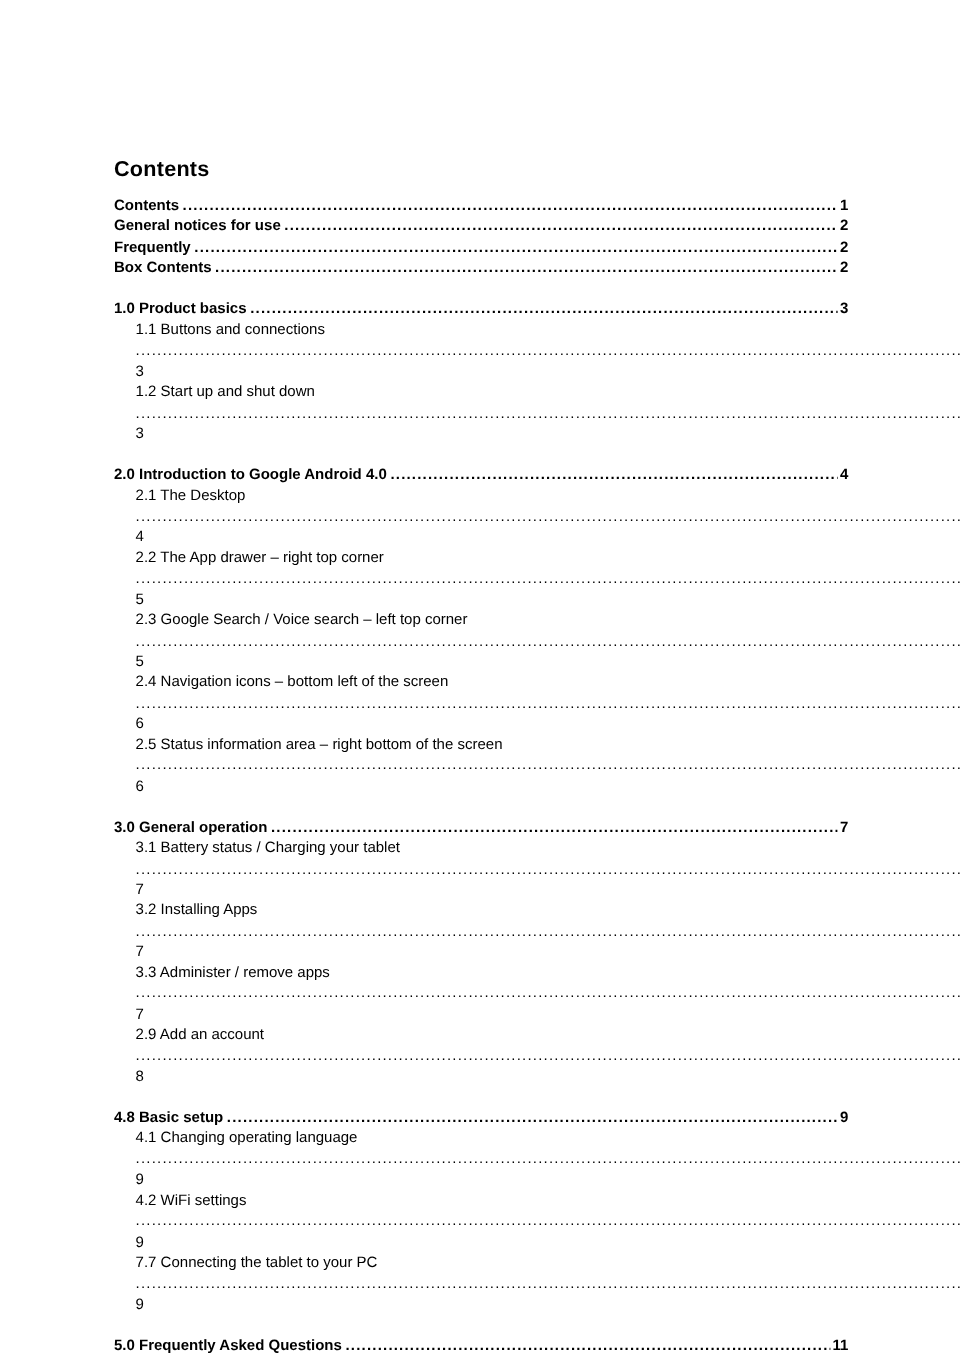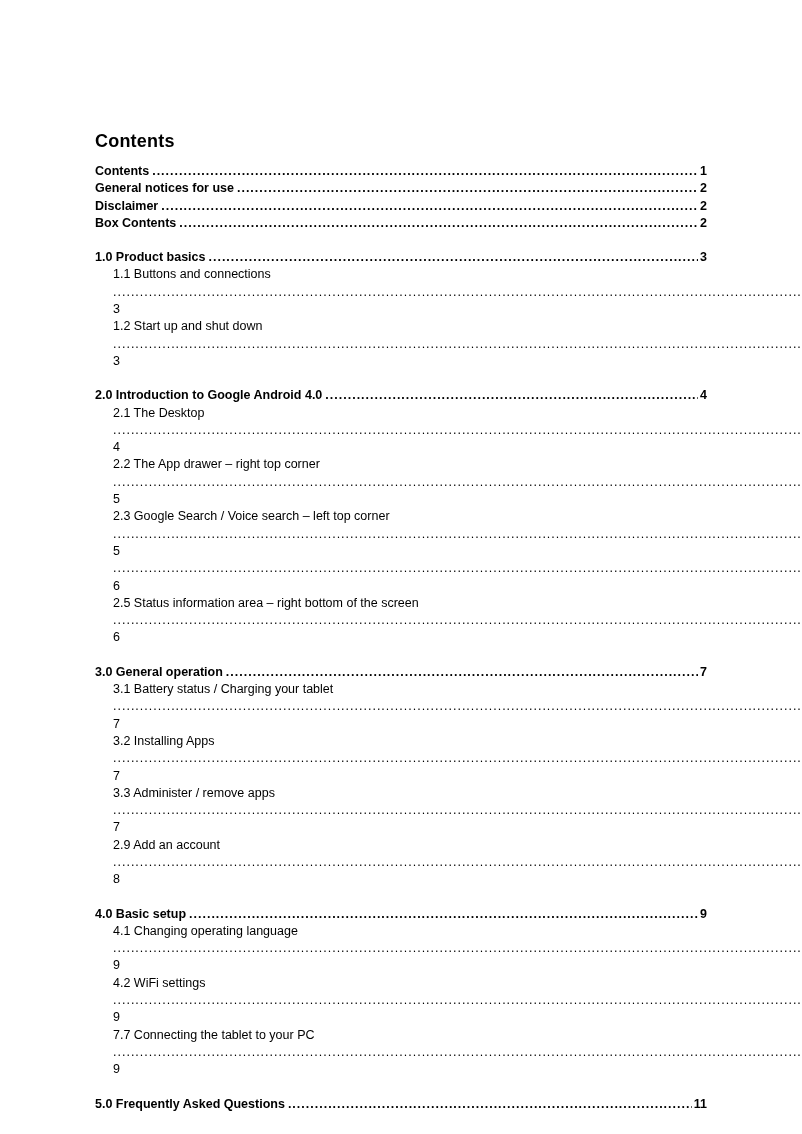--- a/index.html
+++ b/index.html
@@ -74,21 +74,21 @@
     <span class="toc-label">Contents</span>
     <span class="dots"></span>
     <span class="page-num">1</span>
   </div>
       <div class="toc-row bold">
     <span class="toc-label">General notices for use</span>
     <span class="dots"></span>
     <span class="page-num">2</span>
   </div>
       <div class="toc-row bold">
-    <span class="toc-label">Disclaimer</span>
+    <span class="toc-label">Frequently</span>
     <span class="dots"></span>
     <span class="page-num">2</span>
   </div>
       <div class="toc-row bold">
     <span class="toc-label">Box Contents</span>
     <span class="dots"></span>
     <span class="page-num">2</span>
   </div>
       <div class="toc-row bold gap">
     <span class="toc-label">1.0 Product basics</span>
@@ -119,20 +119,21 @@
     <span class="toc-label">2.2 The App drawer – right top corner</span>
     <span class="dots"></span>
     <span class="page-num">5</span>
   </div>
       <div class="toc-row indent">
     <span class="toc-label">2.3 Google Search / Voice search – left top corner</span>
     <span class="dots"></span>
     <span class="page-num">5</span>
   </div>
       <div class="toc-row indent">
+    <span class="toc-label">2.4 Navigation icons – bottom left of the screen</span>
     <span class="dots"></span>
     <span class="page-num">6</span>
   </div>
       <div class="toc-row indent">
     <span class="toc-label">2.5 Status information area – right bottom of the screen</span>
     <span class="dots"></span>
     <span class="page-num">6</span>
   </div>
       <div class="toc-row bold gap">
     <span class="toc-label">3.0 General operation</span>
@@ -153,21 +154,21 @@
     <span class="toc-label">3.3 Administer / remove apps</span>
     <span class="dots"></span>
     <span class="page-num">7</span>
   </div>
       <div class="toc-row indent">
     <span class="toc-label">2.9 Add an account</span>
     <span class="dots"></span>
     <span class="page-num">8</span>
   </div>
       <div class="toc-row bold gap">
-    <span class="toc-label">4.0 Basic setup</span>
+    <span class="toc-label">4.8 Basic setup</span>
     <span class="dots"></span>
     <span class="page-num">9</span>
   </div>
       <div class="toc-row indent">
     <span class="toc-label">4.1 Changing operating language</span>
     <span class="dots"></span>
     <span class="page-num">9</span>
   </div>
       <div class="toc-row indent">
     <span class="toc-label">4.2 WiFi settings</span>

